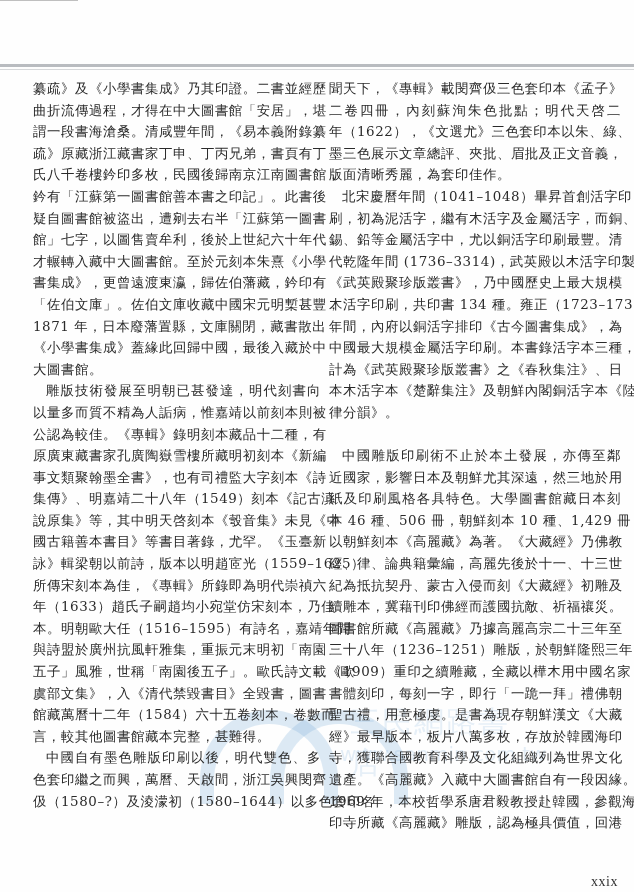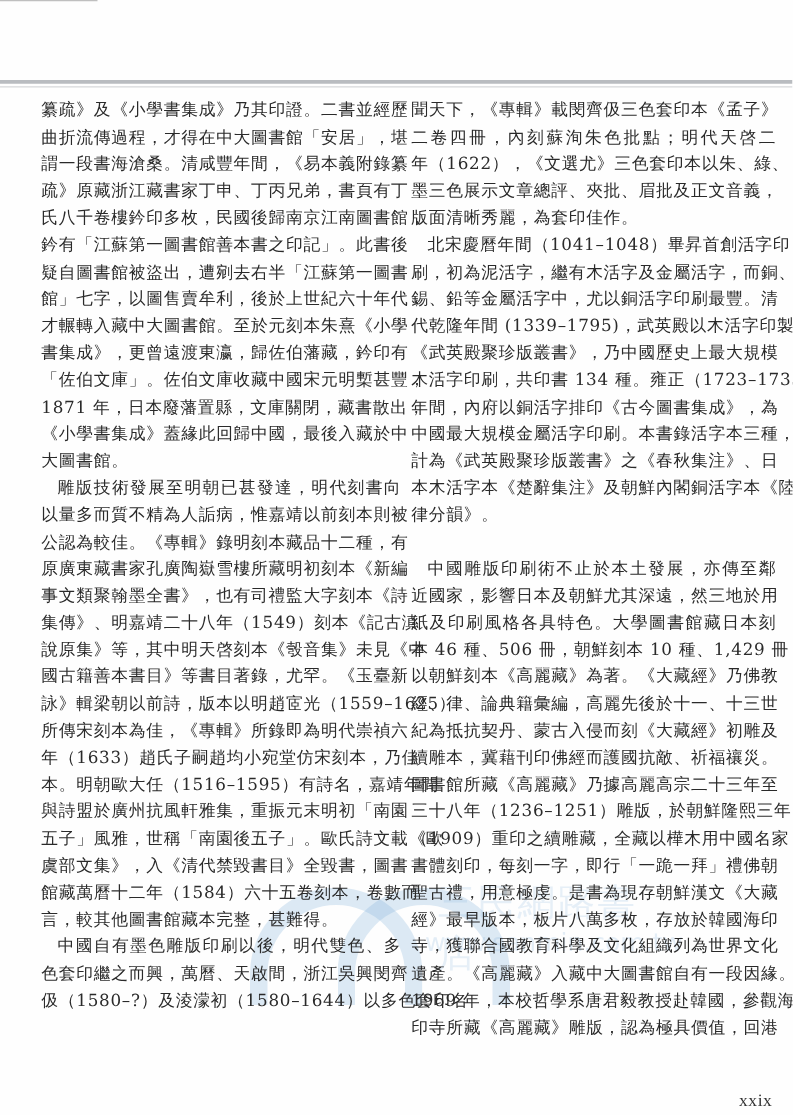--- a/index.html
+++ b/index.html
@@ -92,21 +92,21 @@
 
 <div class="col col-right">
   <div class="line justify">聞天下，《專輯》載閔齊伋三色套印本《孟子》</div>
   <div class="line justify">二卷四冊，內刻蘇洵朱色批點；明代天啓二</div>
   <div class="line justify">年（1622），《文選尤》三色套印本以朱、綠、</div>
   <div class="line justify">墨三色展示文章總評、夾批、眉批及正文音義，</div>
   <div class="line">版面清晰秀麗，為套印佳作。</div>
   <div class="line justify indent">北宋慶曆年間（1041–1048）畢昇首創活字印</div>
   <div class="line justify">刷，初為泥活字，繼有木活字及金屬活字，而銅、</div>
   <div class="line justify">錫、鉛等金屬活字中，尤以銅活字印刷最豐。清</div>
-  <div class="line justify">代乾隆年間 (1339–1795)，武英殿以木活字印製</div>
+  <div class="line justify">代乾隆年間 (1736–3314)，武英殿以木活字印製</div>
   <div class="line justify">《武英殿聚珍版叢書》，乃中國歷史上最大規模</div>
   <div class="line justify">木活字印刷，共印書 134 種。雍正（1723–1735）</div>
   <div class="line justify">年間，內府以銅活字排印《古今圖書集成》，為</div>
   <div class="line justify">中國最大規模金屬活字印刷。本書錄活字本三種，</div>
   <div class="line justify">計為《武英殿聚珍版叢書》之《春秋集注》、日</div>
   <div class="line justify">本木活字本《楚辭集注》及朝鮮內閣銅活字本《陸</div>
   <div class="line">律分韻》。</div>
   <div class="line"></div>
   <div class="line justify indent">中國雕版印刷術不止於本土發展，亦傳至鄰</div>
   <div class="line justify">近國家，影響日本及朝鮮尤其深遠，然三地於用</div>

